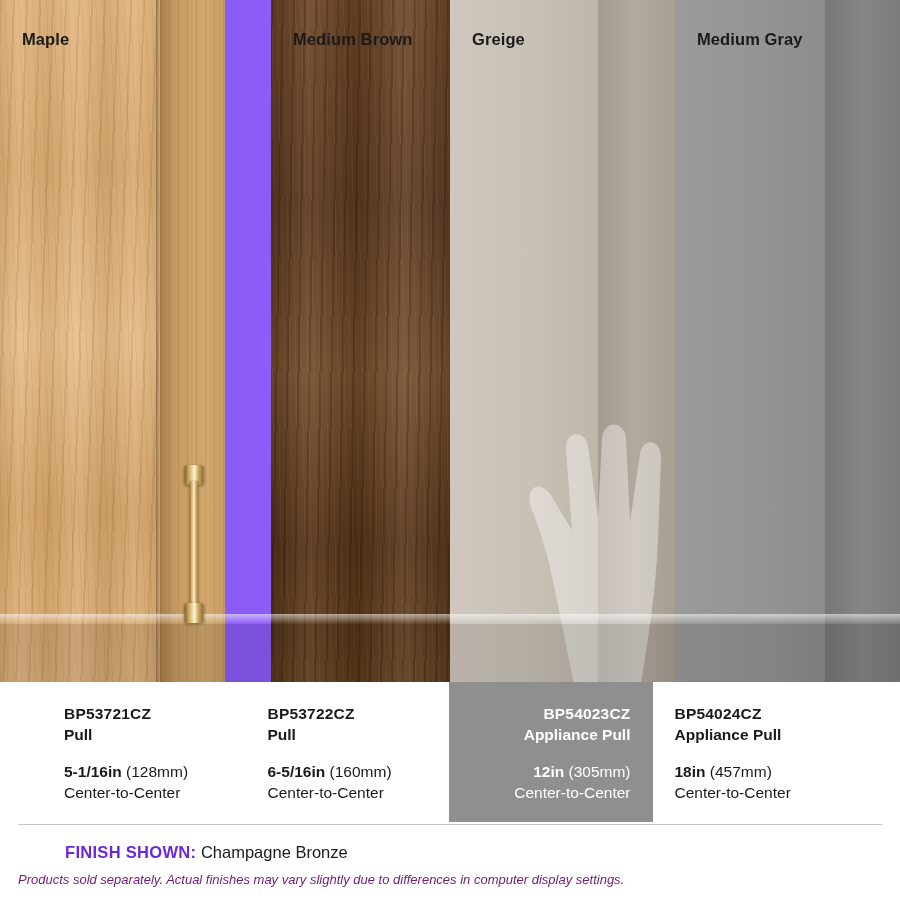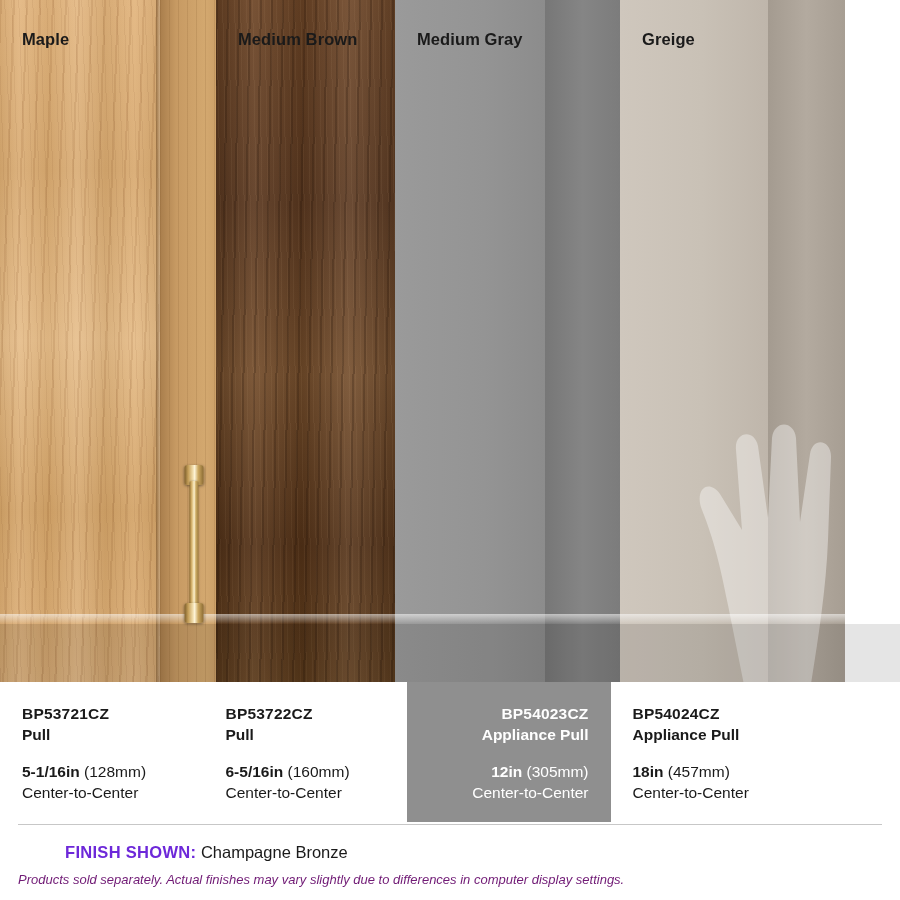--- a/index.html
+++ b/index.html
@@ -38,21 +38,21 @@
     top: 30px;
     left: 22px;
     font-size: 16.5px;
     font-weight: bold;
     color: #1a1a1a;
     letter-spacing: .1px;
     z-index: 20;
   }
 
   
-  .p1 { width: 216px; background: #f97316; }
+  .p1 { width: 271px; background: #8b5cf6; }
   .p1 .door {
     position: absolute;
     left: 0; top: 0;
     width: 160px; height: 682px;
     background:
       linear-gradient(90deg, rgba(0,0,0,.05) 0%, rgba(255,255,255,.10) 12%, rgba(0,0,0,.04) 30%,
                              rgba(255,255,255,.12) 48%, rgba(0,0,0,.05) 66%, rgba(255,255,255,.08) 84%, rgba(0,0,0,.06) 100%),
       linear-gradient(180deg, #e2b47c 0%, #d8a96f 25%, #e5bb86 50%, #d3a367 75%, #dfb179 100%);
   }
   .p1 .grain {
@@ -172,20 +172,21 @@
   .pull .foot.top { top: 0; }
   .pull .foot.bottom { bottom: 0; }
 
   
   .info {
     position: absolute;
     top: 682px; left: 0;
     width: 814px;
     height: 140px;
     display: flex;
+    padding-left: 42px;
   }
   .info-cell {
     width: 225px;
     padding: 22px 22px 0 22px;
     box-sizing: border-box;
     color: #1a1a1a;
   }
   .info-cell.highlight {
     background: #8f8f8f;
     color: #ffffff;
@@ -263,42 +264,42 @@
       <div class="panel-label">Maple</div>
     </div>
 
     <div class="panel p2">
       <div class="door">
         <div class="grain"></div>
       </div>
       <div class="side"></div>
 
       <div class="panel-label">Medium Brown</div>
-    </div>
-
-    <div class="panel p4">
-      <div class="door"></div>
-      <div class="side"></div>
-
-      <div class="panel-label">Medium Gray</div>
     </div>
 
     <div class="panel p3">
       <div class="door"></div>
       <div class="side"></div>
       <svg class="hand" viewBox="0 0 220 300">
         <path d="M95 300 L78 215 C70 175 64 150 52 120 C44 100 58 88 70 104 L92 140
                  L86 60 C84 42 104 38 108 56 L118 128 L122 48 C124 30 144 30 146 48
                  L150 132 L160 64 C163 46 182 50 181 68 L178 150
                  C176 200 168 250 160 300 Z" fill="#ffffff" opacity="0.85"></path>
       </svg>
 
       <div class="panel-label">Greige</div>
     </div>
 
+    <div class="panel p4">
+      <div class="door"></div>
+      <div class="side"></div>
+
+      <div class="panel-label">Medium Gray</div>
+    </div>
+
     <div class="counter"></div>
     <div class="counter-dark"></div>
   </div>
 
   <div class="info">
 
     <div class="info-cell">
       <div class="sku">BP53721CZ</div>
       <div class="ptype">Pull</div>
       <div class="dims">

